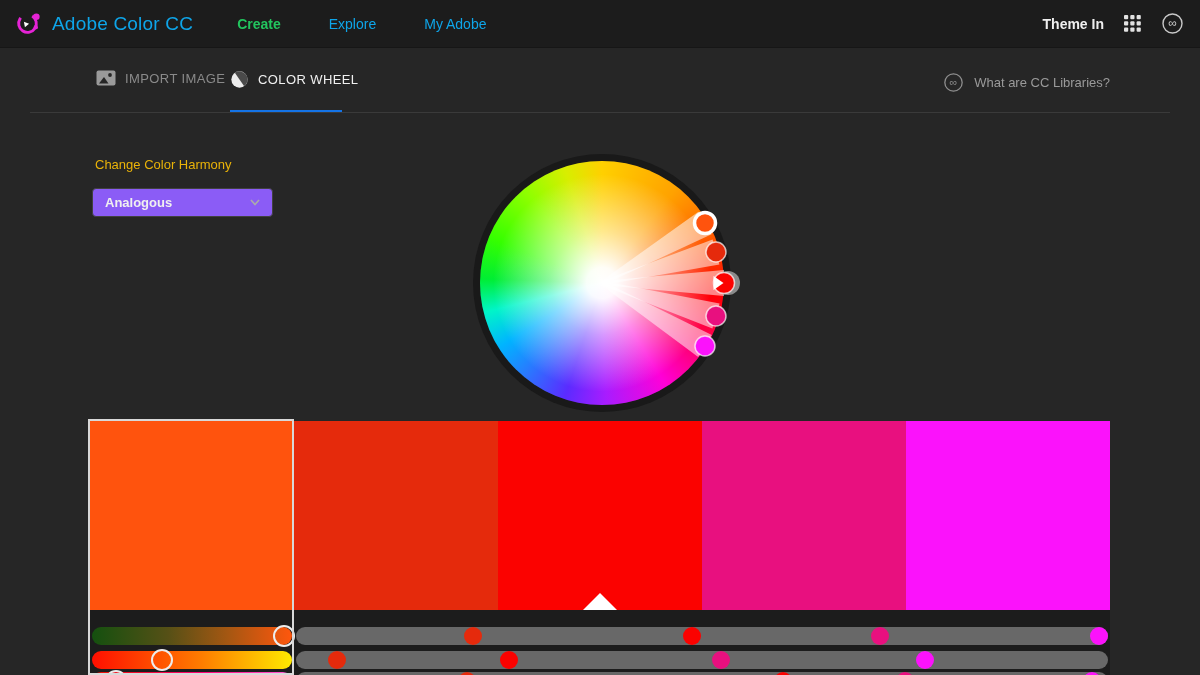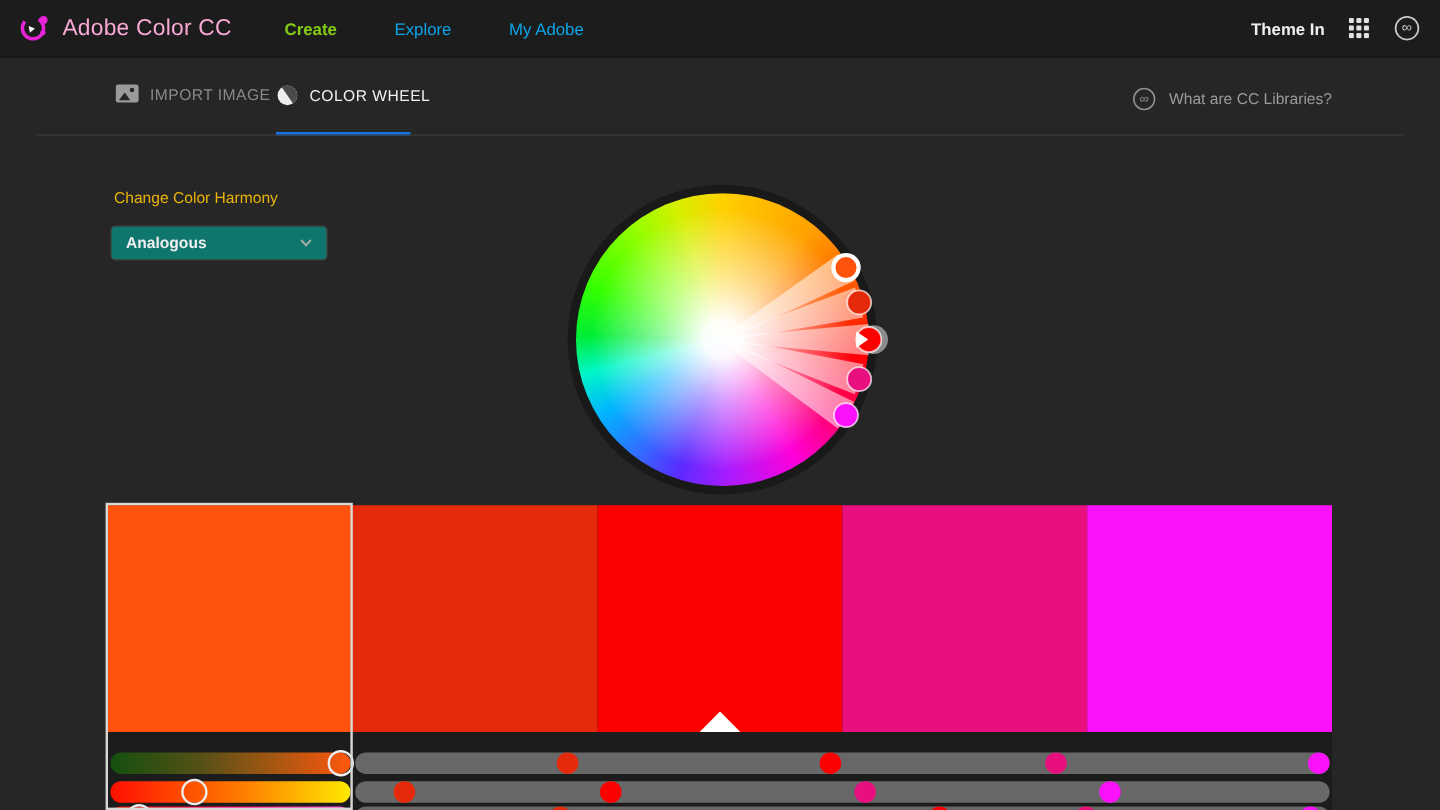--- a/index.html
+++ b/index.html
@@ -2,40 +2,40 @@
 <html><head>
 <meta charset="utf-8">
 <style>
   html,body{margin:0;padding:0;background:#262626;}
   *{box-sizing:border-box;font-family:"Liberation Sans",sans-serif;}
   #app{position:relative;width:1200px;height:675px;background:#262626;overflow:hidden;}
 
   
   .header{position:absolute;left:0;top:0;width:1200px;height:48px;background:#1C1C1C;display:flex;align-items:center;padding-left:14px;border-bottom:1px solid #161616;}
   .logo{width:27px;height:27px;flex:0 0 auto;}
-  .app-title{margin-left:11px;font-size:19px;color:#f9a8d4;letter-spacing:.2px;}
+  .app-title{margin-left:11px;font-size:19px;color:#0ea5e9;letter-spacing:.2px;}
   .nav{display:flex;margin-left:44px;gap:48px;align-items:center;}
   .nav-item{font-size:14px;color:#0ea5e9;cursor:pointer;}
-  .nav-item.active{color:#84cc16;font-weight:bold;text-align:right;}
+  .nav-item.active{color:#22c55e;font-weight:bold;text-align:right;}
   .header-right{margin-left:auto;display:flex;align-items:center;gap:20px;padding-right:16px;}
   .sign-in{font-size:14px;font-weight:bold;color:#EFEFEF;}
   .icon-btn{display:flex;align-items:center;}
 
   
   .tabbar{position:absolute;left:0;top:48px;width:1200px;height:66px;}
   .tab-divider{position:absolute;left:30px;right:30px;top:64px;height:1px;background:#3A3A3A;}
   .tab{position:absolute;top:22px;display:flex;align-items:center;gap:9px;font-size:13px;letter-spacing:.4px;cursor:pointer;}
   .tab-import{left:96px;color:#8A8A8A;}
   .tab-wheel{left:230px;color:#F0F0F0;}
   .tab-underline{position:absolute;left:230px;top:62px;width:112px;height:3px;}
   .cc-help{position:absolute;right:90px;top:24px;display:flex;align-items:center;gap:10px;font-size:13px;color:#9A9A9A;cursor:pointer;}
 
   
   .harmony-label{position:absolute;left:95px;top:157px;font-size:13px;color:#eab308;}
-  .harmony-select{position:absolute;left:92px;top:188px;width:181px;height:29px;background:#0f766e;border:1px solid #414141;border-radius:4px;display:flex;align-items:center;padding:0 12px;cursor:pointer;}
+  .harmony-select{position:absolute;left:92px;top:188px;width:181px;height:29px;background:#8b5cf6;border:1px solid #414141;border-radius:4px;display:flex;align-items:center;padding:0 12px;cursor:pointer;}
   .harmony-value{font-size:13px;font-weight:bold;color:#F0F0F0;flex:1;}
   .save-btn{position:absolute;left:972px;top:155px;width:137px;height:30px;border:none;border-radius:15px;color:#FFFFFF;font-size:13px;font-weight:bold;cursor:pointer;}
 
   
   .wheel-wrap{position:absolute;left:452px;top:133px;width:300px;height:300px;}
   .wheel{position:absolute;left:28px;top:28px;width:244px;height:244px;border-radius:50%;box-shadow:0 0 0 7px #191919;
     background:
       radial-gradient(circle at 50% 50%, #ffffff 0%, rgba(255,255,255,.97) 9%, rgba(255,255,255,.55) 30%, rgba(255,255,255,0) 63%),
       conic-gradient(from 0deg,
         #ffd000 0deg,#ffa200 38deg,#ff6a00 62deg,#ff2a00 82deg,

